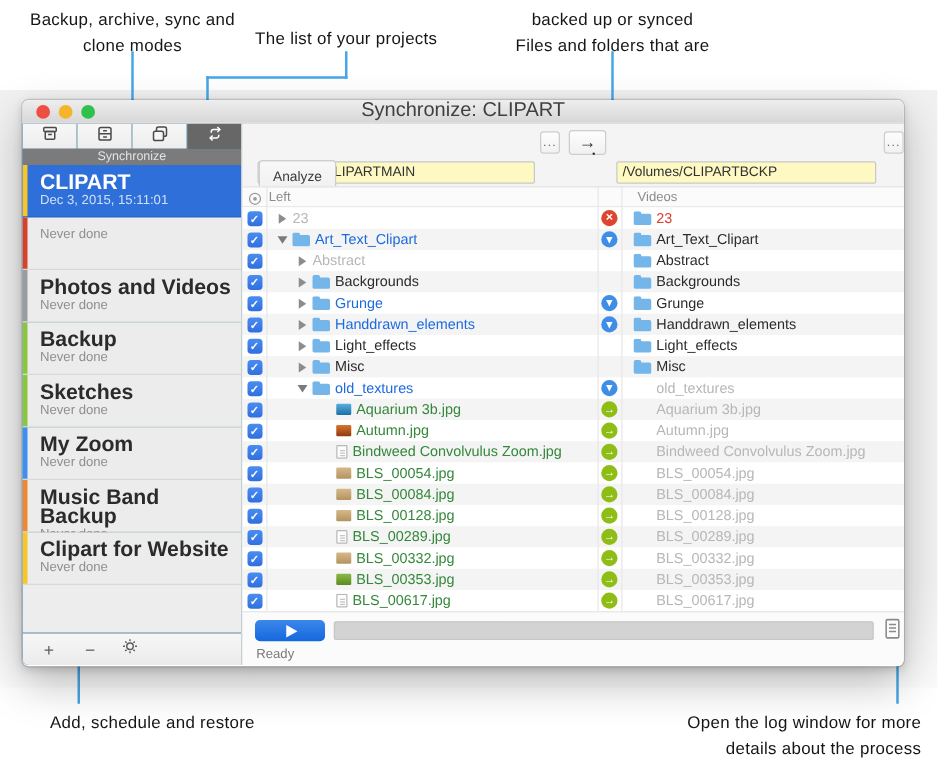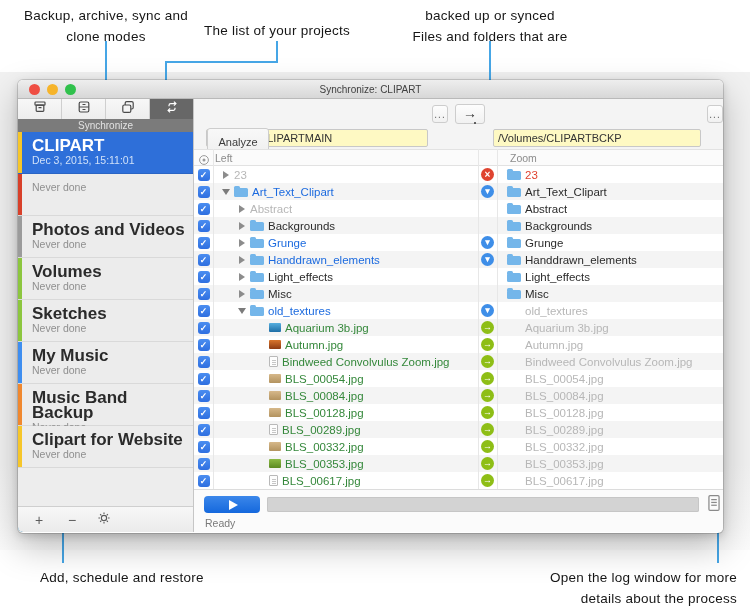--- a/index.html
+++ b/index.html
@@ -33,21 +33,21 @@
   .l-add { left:62px; top:533px; height:30px; }
   .l-log { left:717px; top:527px; height:36px; }
 
   
   .window { position:absolute; left:18px; top:80px; width:705px; height:453px;
     border-radius:5px; background:#fff;
     box-shadow:0 0 0 1px rgba(0,0,0,.14), 0 14px 34px rgba(0,0,0,.25), 0 3px 8px rgba(0,0,0,.16); }
   .titlebar { height:19px; border-radius:5px 5px 0 0;
     background:linear-gradient(#eeeeee,#d7d7d7); border-bottom:1px solid #b9b9b9;
     position:relative; display:flex; align-items:center; justify-content:center; }
-  .titlebar .title { font-size:10px; color:#404040; }
+  .titlebar .title { font-size:16px; color:#404040; }
   .lights { position:absolute; left:11px; top:4px; display:flex; gap:7px; }
   .light { width:11px; height:11px; border-radius:50%; }
   .light.red { background:#ef4e43; } .light.yel { background:#f6b42a; } .light.grn { background:#30c14c; }
 
   .winbody { display:flex; height:433px; }
 
   
   .sidebar { width:175px; background:#0369a1; display:flex; flex-direction:column;
     border-radius:0 0 0 5px; overflow:hidden; }
   .tabstrip { height:20px; display:flex; }
@@ -245,31 +245,31 @@
     <span class="stripe" style="background: rgb(216, 64, 42);"></span>
     <span class="psub">Never done</span>
   </div>
           <div class="proj">
     <span class="stripe" style="background: rgb(155, 155, 155);"></span>
     <span class="pname">Photos and Videos</span>
     <span class="psub">Never done</span>
   </div>
           <div class="proj">
     <span class="stripe" style="background: rgb(140, 198, 63);"></span>
-    <span class="pname">Volumes</span>
+    <span class="pname">Backup</span>
     <span class="psub">Never done</span>
   </div>
           <div class="proj">
     <span class="stripe" style="background: rgb(140, 198, 63);"></span>
     <span class="pname">Sketches</span>
     <span class="psub">Never done</span>
   </div>
           <div class="proj">
     <span class="stripe" style="background: rgb(63, 142, 240);"></span>
-    <span class="pname">My Music</span>
+    <span class="pname">My Zoom</span>
     <span class="psub">Never done</span>
   </div>
           <div class="proj">
     <span class="stripe" style="background: rgb(240, 136, 47);"></span>
     <span class="pname">Music Band Backup</span>
     <span class="psub">Never done</span>
   </div>
           <div class="proj">
     <span class="stripe" style="background: rgb(246, 198, 42);"></span>
     <span class="pname">Clipart for Website</span>
@@ -296,21 +296,21 @@
       <input class="field f-dst" readonly="" value="/Volumes/CLIPARTBCKP" style="">
       <div class="chromebtn b-dots2">...</div>
       <div class="chromebtn b-analyze">Analyze</div>
 
       <div class="listhead">
         <span class="selall"><svg width="12" height="12" viewBox="0 0 12 12">
               <circle cx="6" cy="6" r="4.4"></circle>
               <circle cx="6" cy="6" r="1.5" fill="#9a9a9a" stroke="none"></circle>
             </svg></span>
         <span class="hlabel hl-left">Left</span>
-        <span class="hlabel hl-right">Zoom</span>
+        <span class="hlabel hl-right">Videos</span>
       </div>
 
       <div class="filelist">
           <div class="row">
     <span class="cbcol">
               <span class="cb"></span>
             </span>
     <span class="treecell" style="padding-left: 9px;">
       <span class="exp col"></span>
 

